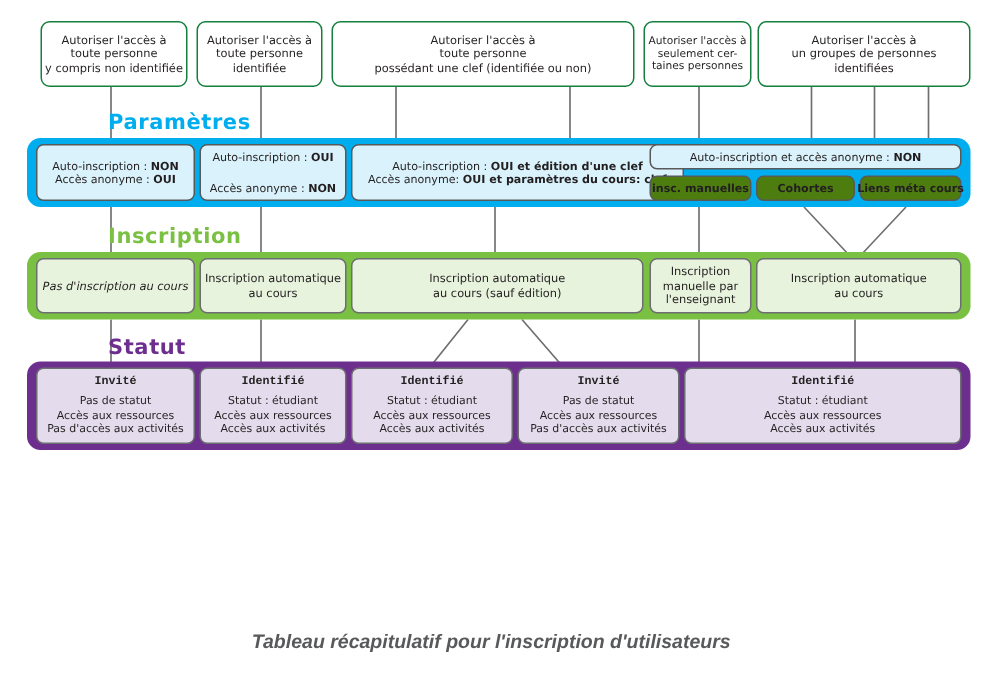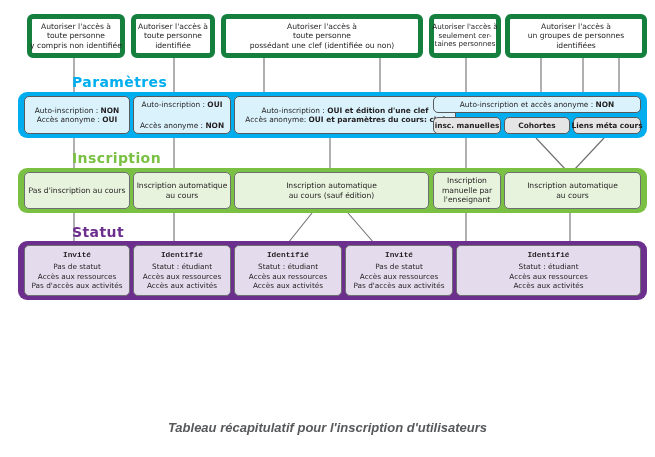--- a/index.html
+++ b/index.html
@@ -40,21 +40,21 @@
     flex-direction: column;
     align-items: center;
     justify-content: center;
     text-align: center;
     line-height: 1.22;
   }
 
   
   .acc-box {
     background: #ffffff;
-    border: 5px solid #15803d;
+    border: 1px solid #15803d;
     font-size: 7.6px;
     color: #231f20;
     padding: 2px 3px;
   }
 
   
   .band {
     position: absolute;
     box-sizing: border-box;
     border-radius: 9px;
@@ -86,21 +86,21 @@
     justify-content: center;
     text-align: center;
     line-height: 1.28;
   }
   .inner-param {
     background: #d9f2fb;
     border: 1px solid #58595b;
     font-size: 7.4px;
   }
   .inner-param-sm {
-    background: #e5e5e5;
+    background: #4d7c0f;
     border: 1px solid #58595b;
     font-size: 7.4px;
     font-weight: bold;
   }
   .inner-insc {
     background: #e7f3dd;
     border: 1px solid #6d6e71;
     font-size: 7.6px;
   }
   .inner-statut {
@@ -228,21 +228,21 @@
   </div>
 
   <div class="inner inner-param-sm" style="left:573px; top:117px; width:68px; height:17px;">
     <span class="ln">Liens méta cours</span>
   </div>
 
   <div class="band-title title-insc" style="left:72px; top:150px;">Inscription</div>
 
   <div class="band band-insc" style="left:18px; top:168px; width:629px; height:45px;"></div>
 
-  <div class="inner inner-insc" style="left:24px; top:172px; width:106px; height:37px;">
+  <div class="inner inner-insc" style="left:24px; top:172px; width:106px; height:37px;font-style:italic;">
     <span class="ln">Pas d'inscription au cours</span>
   </div>
 
   <div class="inner inner-insc" style="left:133px; top:172px; width:98px; height:37px;">
     <span class="ln">Inscription automatique</span>
     <span class="ln">au cours</span>
   </div>
 
   <div class="inner inner-insc" style="left:234px; top:172px; width:195px; height:37px;">
     <span class="ln">Inscription automatique</span>

